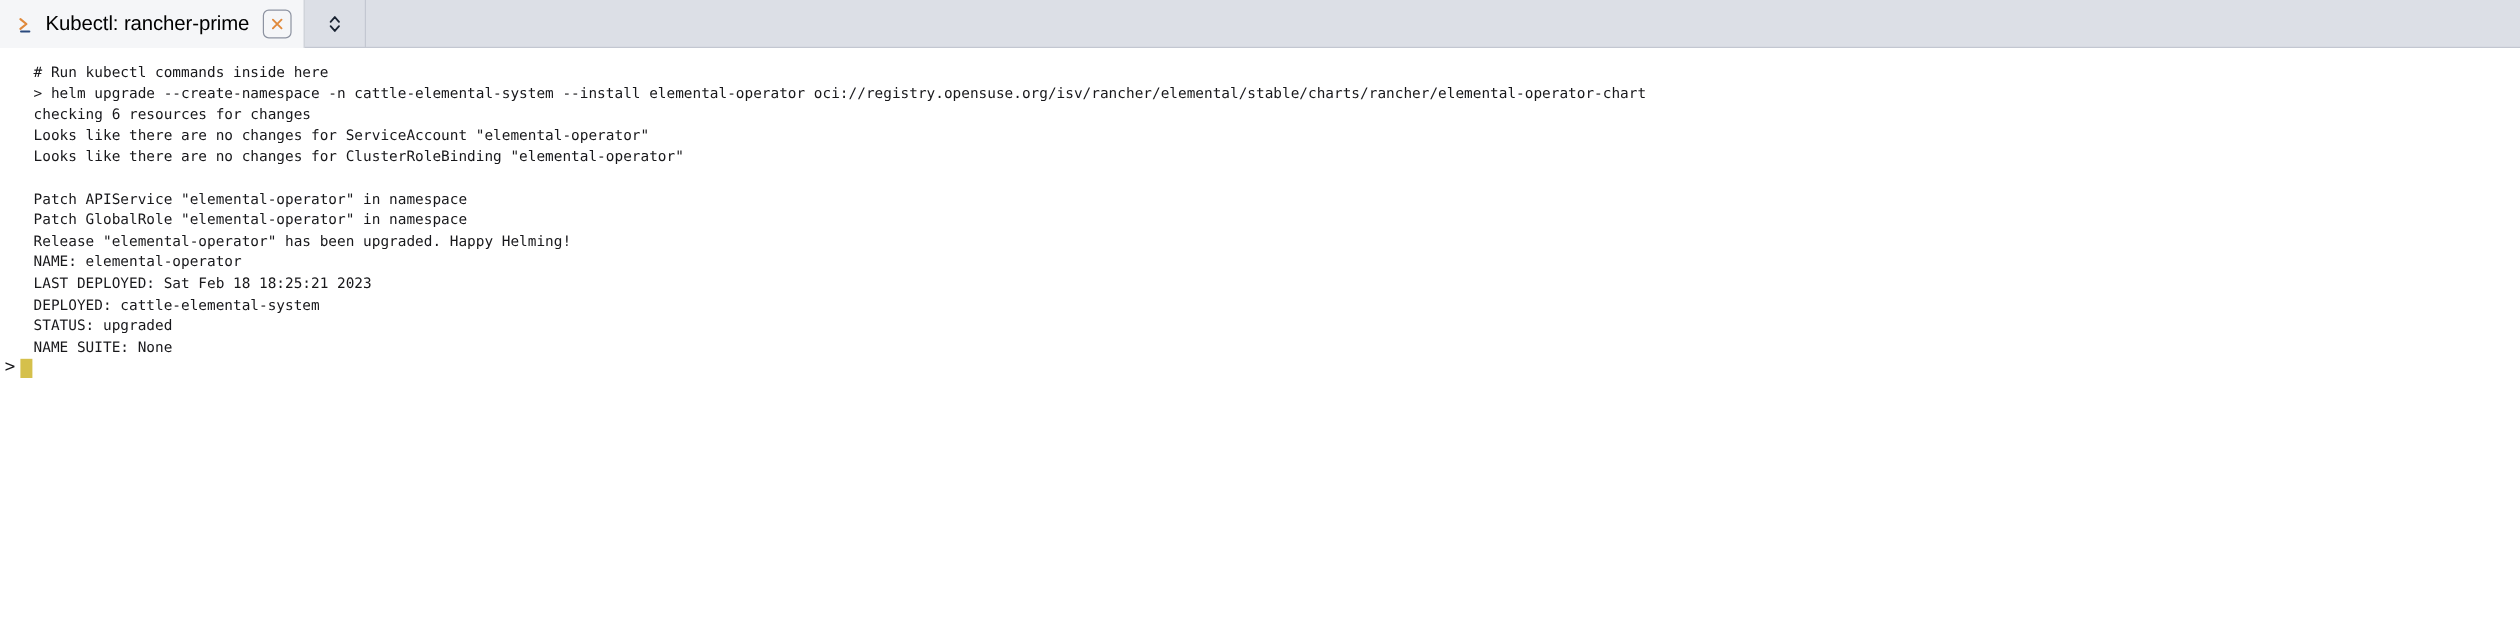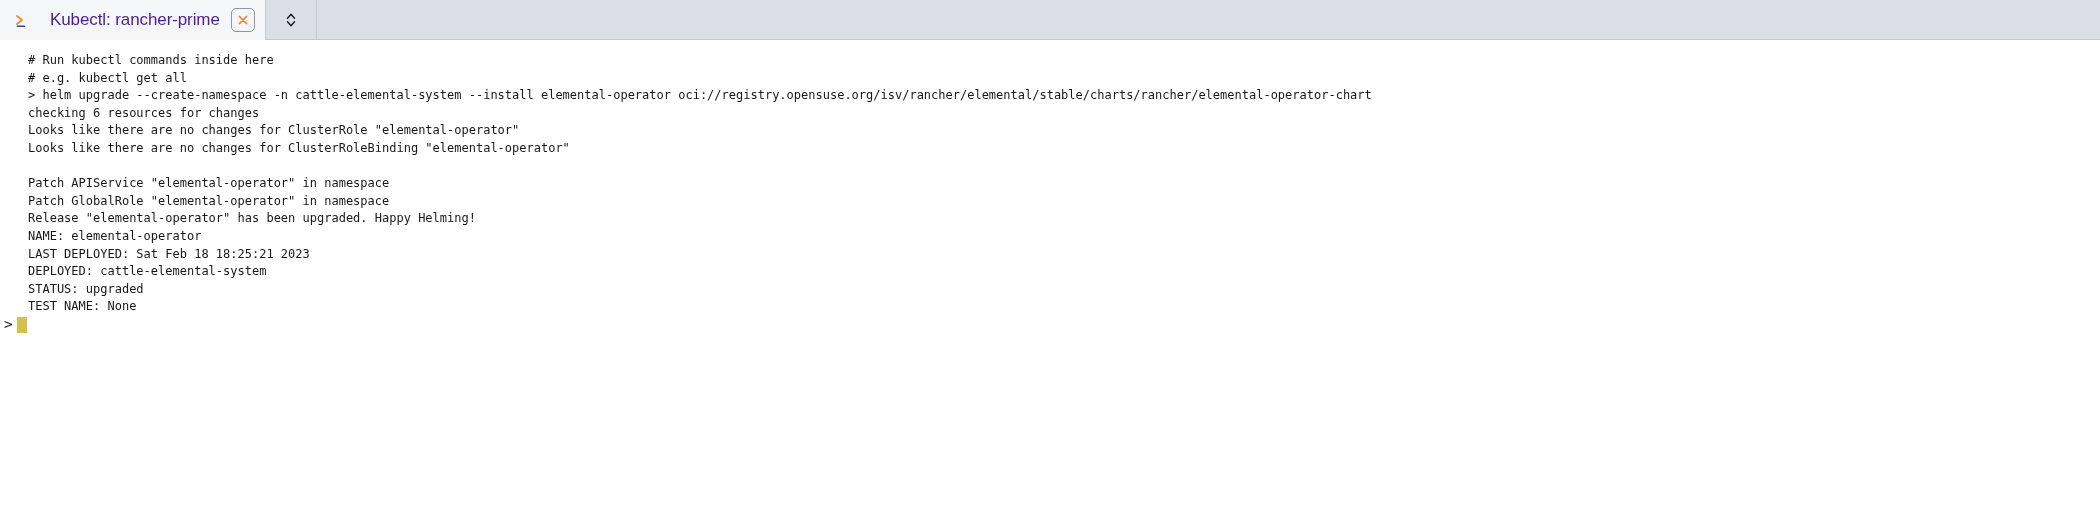--- a/index.html
+++ b/index.html
@@ -47,24 +47,23 @@
     display: inline-block;
     width: 17px;
     height: 17px;
     position: relative;
     flex: 0 0 auto;
   }
   .tab-icon svg { display: block; }
 
   .tab-title {
     font-size: 17px;
-    color: #4c1d95;
+    color: #000000;
     white-space: nowrap;
     letter-spacing: -0.1px;
-    margin-left: 12px;
   }
 
   .tab-close {
     width: 22px;
     height: 22px;
     border: 1px solid #8d93a1;
     border-radius: 5px;
     display: flex;
     align-items: center;
     justify-content: center;
@@ -155,32 +154,31 @@
         <path d="M3.5 11.8 L7 15.8 L10.5 11.8" fill="none" stroke="#1a2433" stroke-width="1.5" stroke-linecap="round" stroke-linejoin="round"></path>
       </svg>
     </span>
   </div>
 
   <div class="tabbar-filler"></div>
 </div>
 
 <div class="terminal">
   <div class="term-line"># Run kubectl commands inside here</div>
-  <div class="term-line"># e.g. kubectl get all</div>
   <div class="term-line">&gt; helm upgrade --create-namespace -n cattle-elemental-system --install elemental-operator oci://registry.opensuse.org/isv/rancher/elemental/stable/charts/rancher/elemental-operator-chart</div>
   <div class="term-line">checking 6 resources for changes</div>
-  <div class="term-line">Looks like there are no changes for ClusterRole "elemental-operator"</div>
+  <div class="term-line">Looks like there are no changes for ServiceAccount "elemental-operator"</div>
   <div class="term-line">Looks like there are no changes for ClusterRoleBinding "elemental-operator"</div>
   <div class="term-line blank"></div>
   <div class="term-line">Patch APIService "elemental-operator" in namespace</div>
   <div class="term-line">Patch GlobalRole "elemental-operator" in namespace</div>
   <div class="term-line">Release "elemental-operator" has been upgraded. Happy Helming!</div>
   <div class="term-line">NAME: elemental-operator</div>
   <div class="term-line">LAST DEPLOYED: Sat Feb 18 18:25:21 2023</div>
   <div class="term-line">DEPLOYED: cattle-elemental-system</div>
   <div class="term-line">STATUS: upgraded</div>
-  <div class="term-line">TEST NAME: None</div>
+  <div class="term-line">NAME SUITE: None</div>
 
   <div class="prompt-line">
     <span>&gt;</span>
     <span class="cursor-block"></span>
   </div>
 </div>
 
 </body></html>

